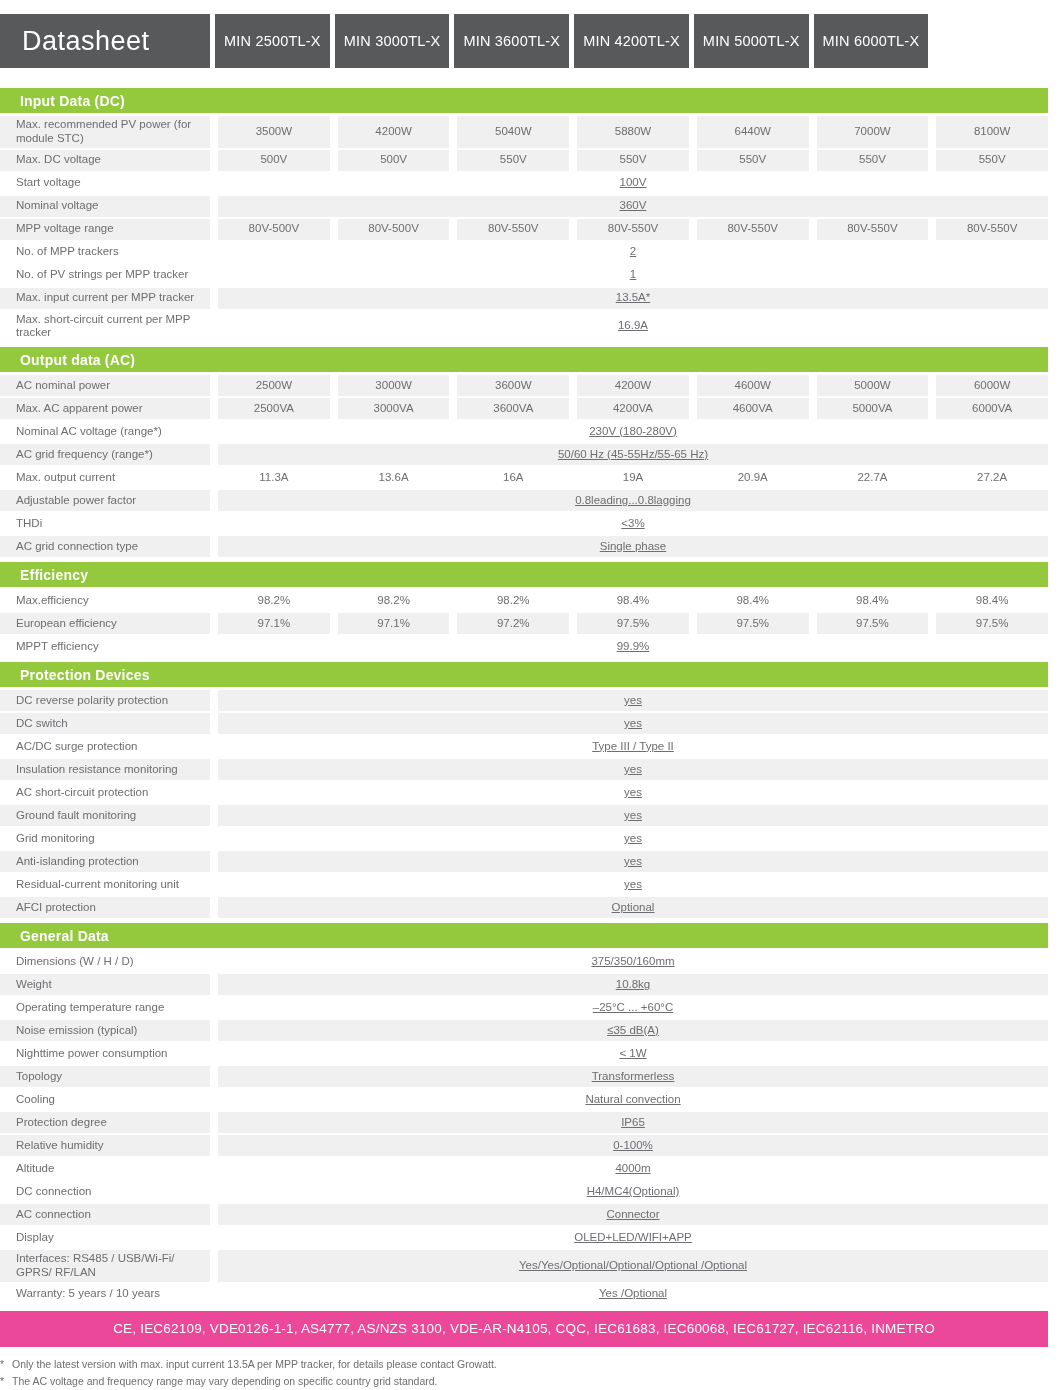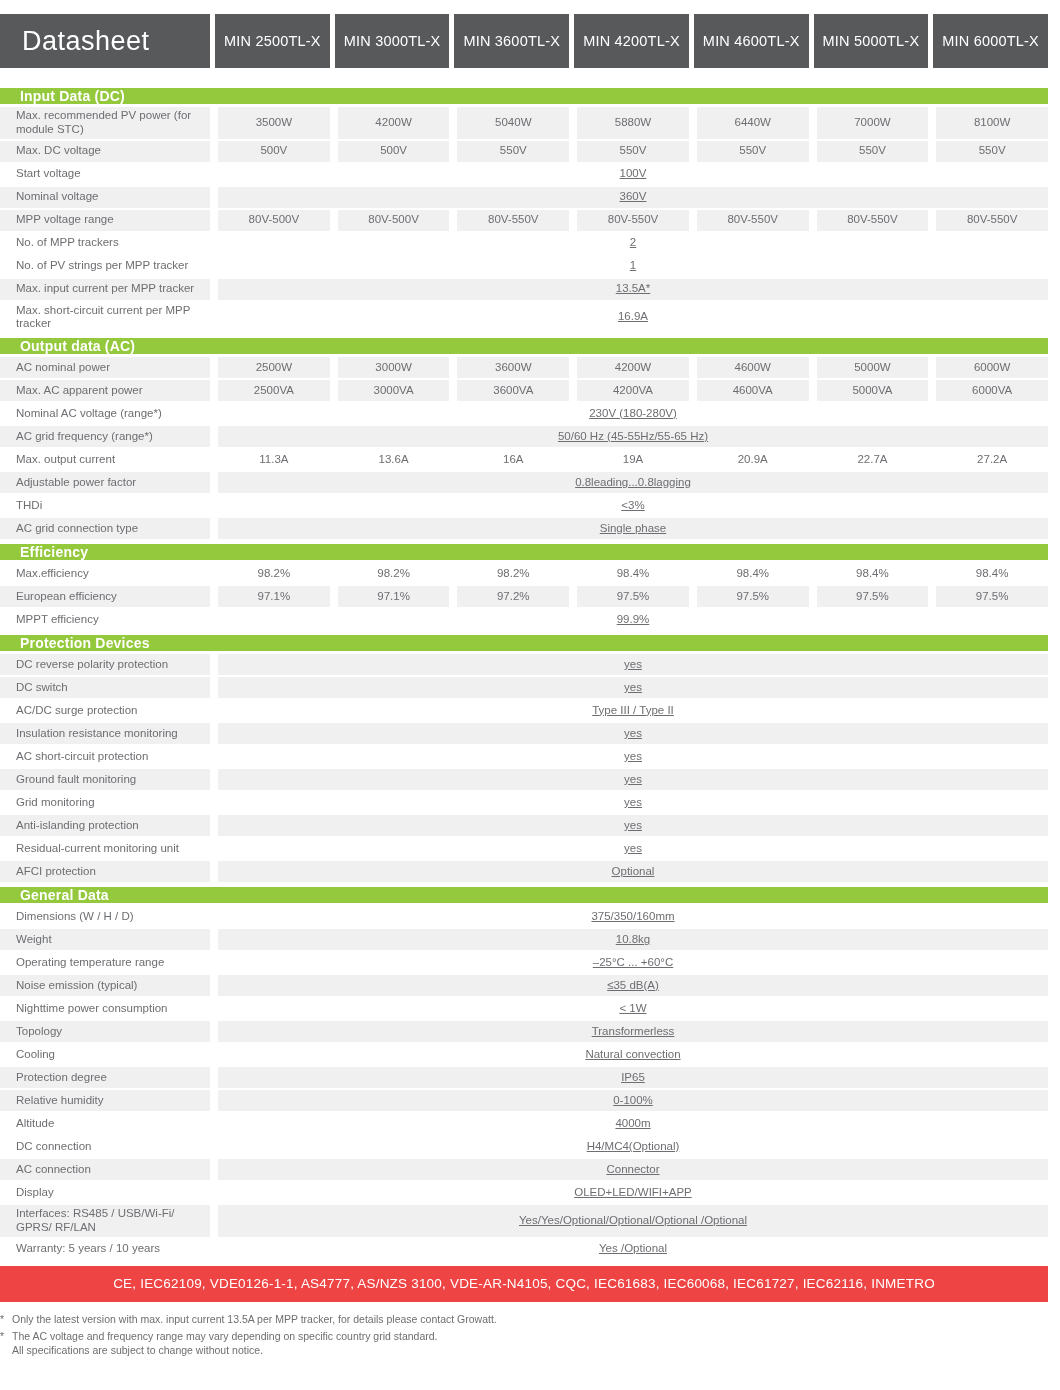--- a/index.html
+++ b/index.html
@@ -29,21 +29,21 @@
   .model-box {
     background: #58595b; color: #ffffff;
     display: flex; align-items: center; justify-content: center;
     font-size: 14.5px; font-weight: normal; letter-spacing: 0.2px;
     white-space: nowrap;
   }
 
   
   .section-bar {
     background: #94c83d; color: #ffffff;
-    height: 16px; margin: 5px 0 3px 0;
+    height: 25px; margin: 5px 0 3px 0;
     display: flex; align-items: center;
     padding-left: 20px;
     font-size: 14px; font-weight: bold; letter-spacing: 0.2px;
   }
   .section-bar:first-child { margin-top: 0; }
 
   
   .row {
     display: grid;
     grid-template-columns: 210px repeat(7, 1fr);
@@ -57,21 +57,21 @@
     padding: 2px 0;
   }
   .label-cell { padding-left: 16px; padding-right: 6px; }
   .value-cell { justify-content: center; text-align: center; }
   .merged-cell { grid-column: 2 / 9; justify-content: center; text-align: center; text-decoration: underline; }
   .shade-gray .cell { background: #f0f0f1; }
   .shade-white .cell { background: #ffffff; }
 
   
   .certbar {
-    background: #ef4444; color: #ffffff;
+    background: #ec4899; color: #ffffff;
     height: 36px; margin-top: 6px;
     display: flex; align-items: center; justify-content: center;
     font-size: 13.5px; letter-spacing: 0.2px;
     text-align: center;
   }
 
   
   .footnotes { margin-top: 10px; font-size: 10.5px; line-height: 1.35; color: #6d6e71; }
   .fn { display: flex; margin-bottom: 3px; }
   .fn .marker { width: 12px; flex: 0 0 12px; }
@@ -81,21 +81,20 @@
 <body>
 
 <div class="page">
 
   <header class="topbar">
     <div class="title-box">Datasheet</div>
     <div class="model-box">MIN 2500TL-X</div>
     <div class="model-box">MIN 3000TL-X</div>
     <div class="model-box">MIN 3600TL-X</div>
     <div class="model-box">MIN 4200TL-X</div>
-    <div class="model-box">MIN 4600TL-X</div>
     <div class="model-box">MIN 5000TL-X</div>
     <div class="model-box">MIN 6000TL-X</div>
   </header>
 
   <main id="sections">
       <div class="section-bar">
         <div class="">Input Data (DC)</div>
       </div>
       <div class="row shade-gray">
         <div class="cell label-cell">Max. recommended PV power (for module STC)</div>

